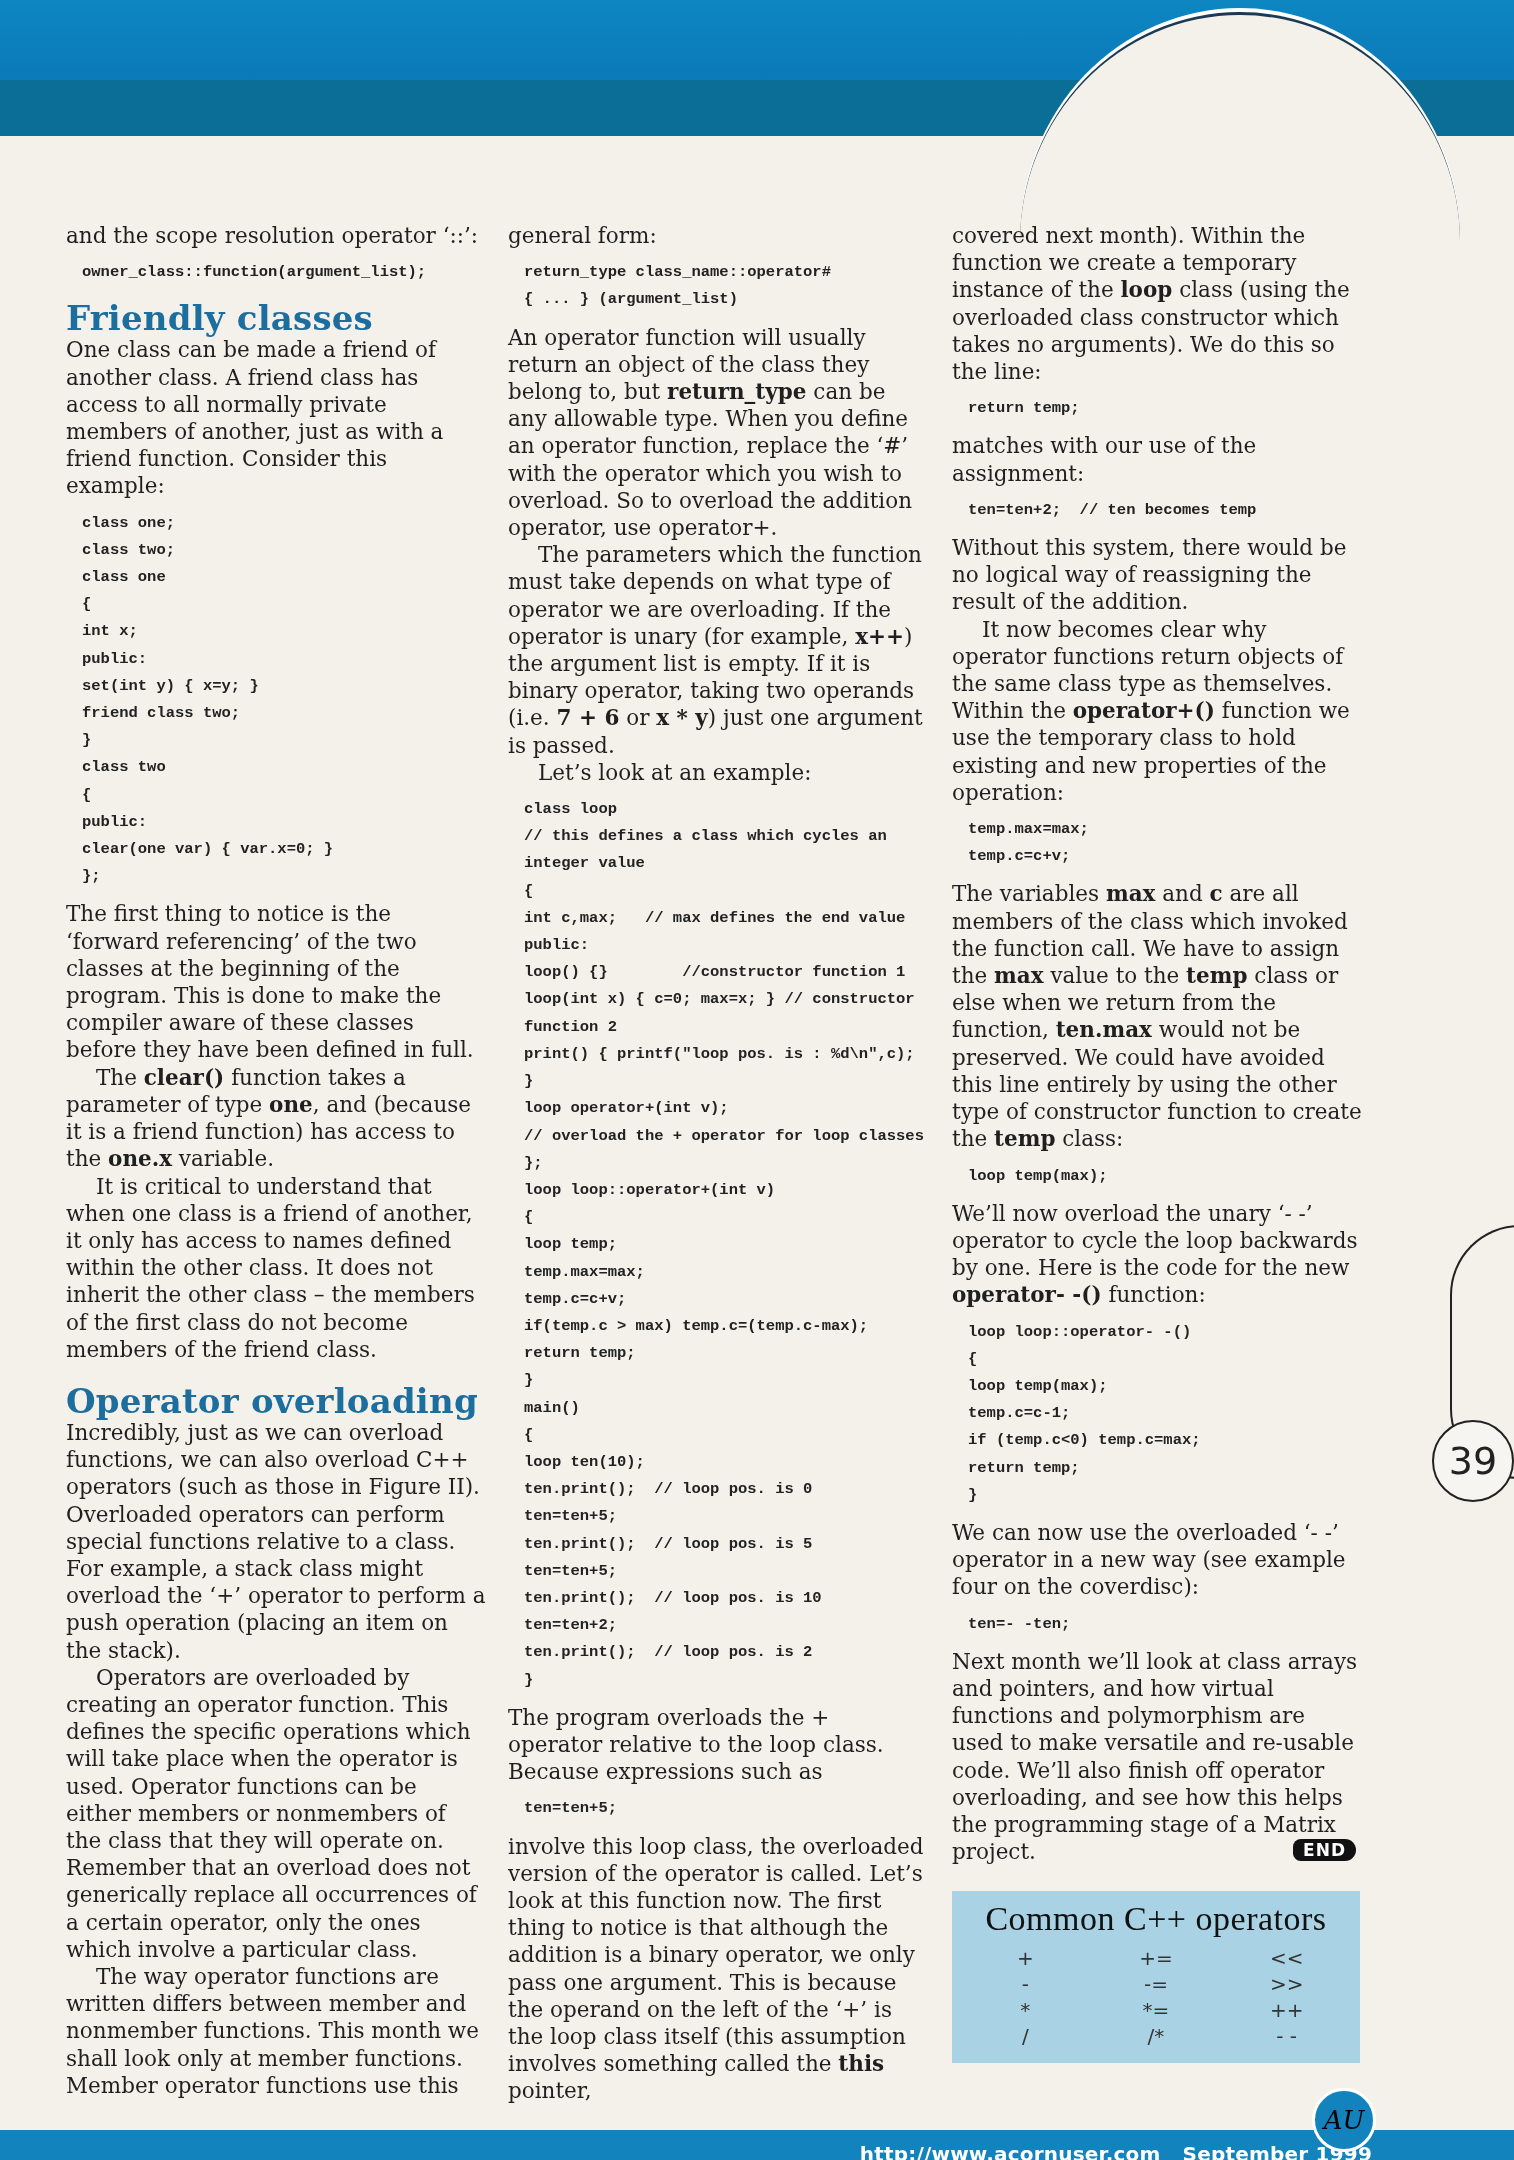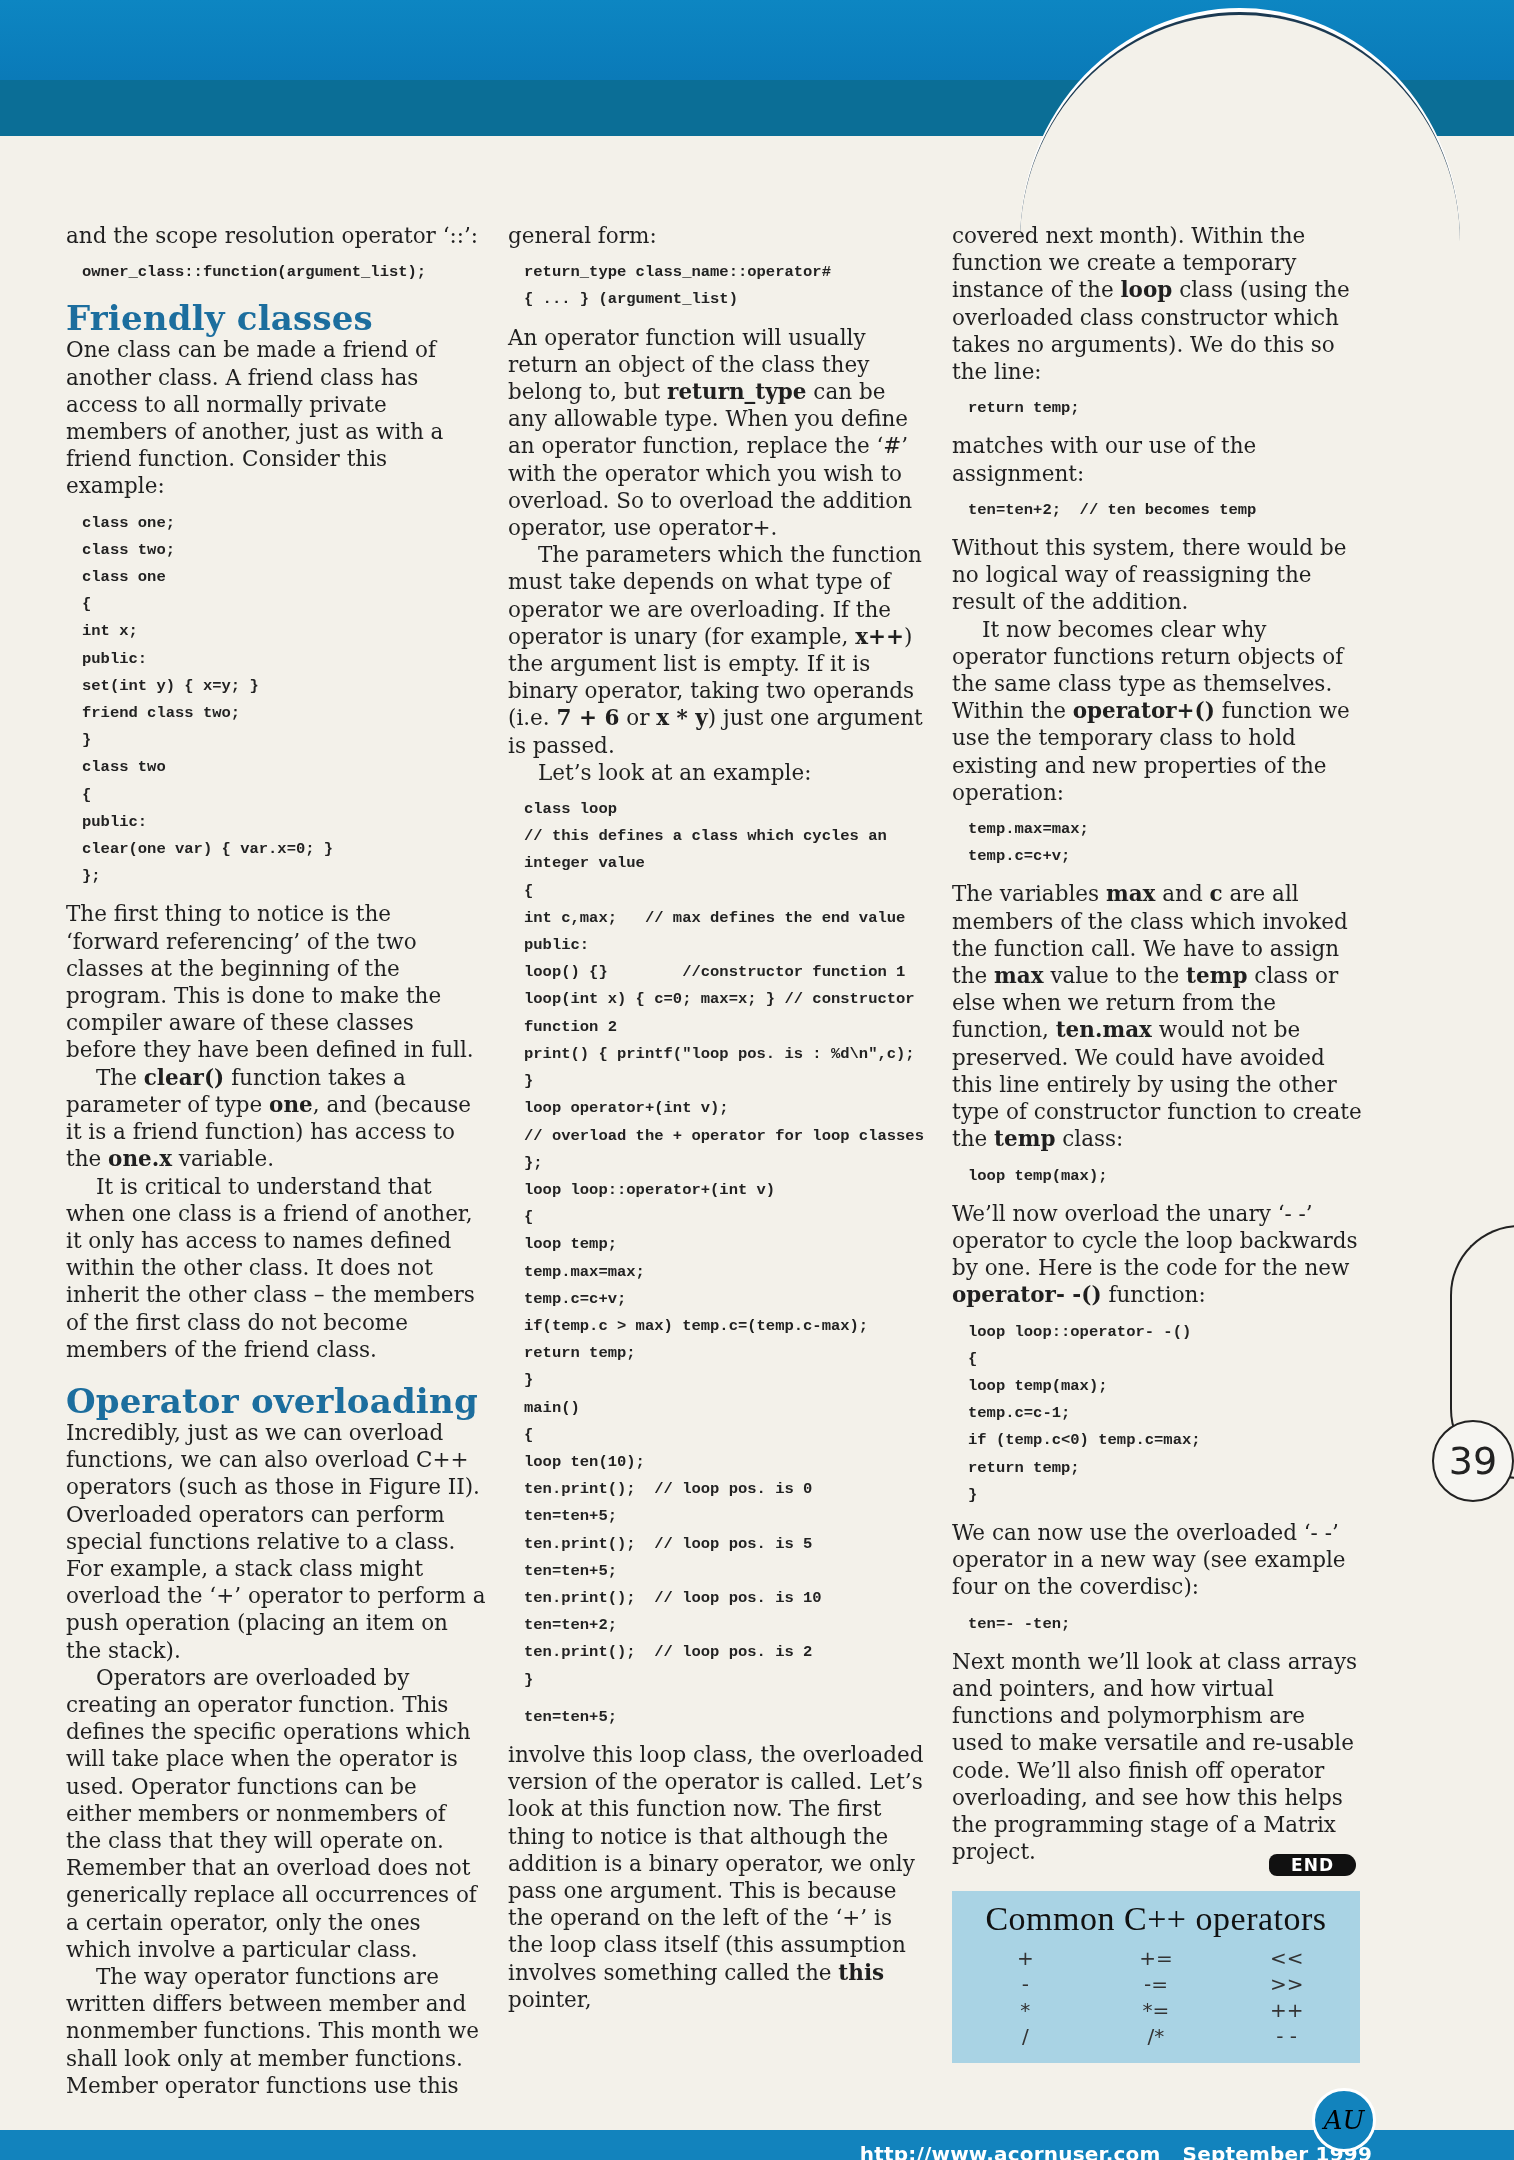--- a/index.html
+++ b/index.html
@@ -41,22 +41,22 @@
   pre.code {
     margin: 10px 0 10px 16px;
     font-family: "Liberation Mono", "DejaVu Sans Mono", monospace;
     font-size: 15.5px; line-height: 27.2px; font-weight: bold;
     white-space: pre; color: #222;
   }
   b { font-weight: bold; }
   .end-badge {
     display: inline-block; background: #111; color: #fff;
     font-family: "DejaVu Sans", sans-serif; font-weight: bold;
-    font-size: 17px; line-height: 22px; padding: 0 22px;
-    border-radius: 10px 14px 14px 10px; float: right; margin-top: 16px; margin-right: 6px;
+    font-size: 17px; line-height: 22px; padding: 0 10px;
+    border-radius: 10px 14px 14px 10px; float: right; margin-top: 1px; margin-right: 6px;
     letter-spacing: 1px;
   }
   .figure {
     margin-top: 26px; background: #a9d3e4; padding: 8px 8px 14px 8px; width: 392px;
   }
   .figure-title {
     font-size: 34px; line-height: 40px; text-align: center; font-weight: normal;
     color: #111; letter-spacing: 0.5px; font-family: Liberation Serif, serif;
   }
   .op-grid {
@@ -160,20 +160,21 @@
 {
 loop ten(10);
 ten.print();  // loop pos. is 0
 ten=ten+5;
 ten.print();  // loop pos. is 5
 ten=ten+5;
 ten.print();  // loop pos. is 10
 ten=ten+2;
 ten.print();  // loop pos. is 2
 }</pre>
+  <p>The program overloads the + operator relative to the loop class. Because expressions such as</p>
   <pre class="code">ten=ten+5;</pre>
   <p><span>involve this loop class, the overloaded version of the operator is called. Let’s look at this function now. The first thing to notice is that although the addition is a binary operator, we only pass one argument. This is because the operand on the left of the ‘+’ is the loop class itself (this assumption involves something called the </span><b>this</b><span> pointer,</span></p>
 </div>
 
 <div class="col" id="col3">
   <p><span>covered next month).  Within the function we create a temporary instance of the </span><b>loop</b><span> class (using the overloaded class constructor which takes no arguments). We do this so the line:</span></p>
   <pre class="code">return temp;</pre>
   <p>matches with our use of the assignment:</p>
   <pre class="code">ten=ten+2;  // ten becomes temp</pre>
   <p>Without this system, there would be no logical way of reassigning the result of the addition.</p>

